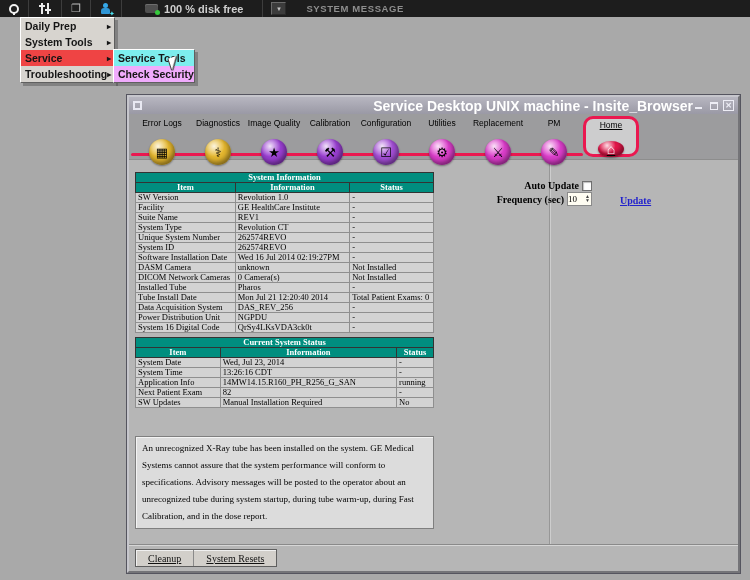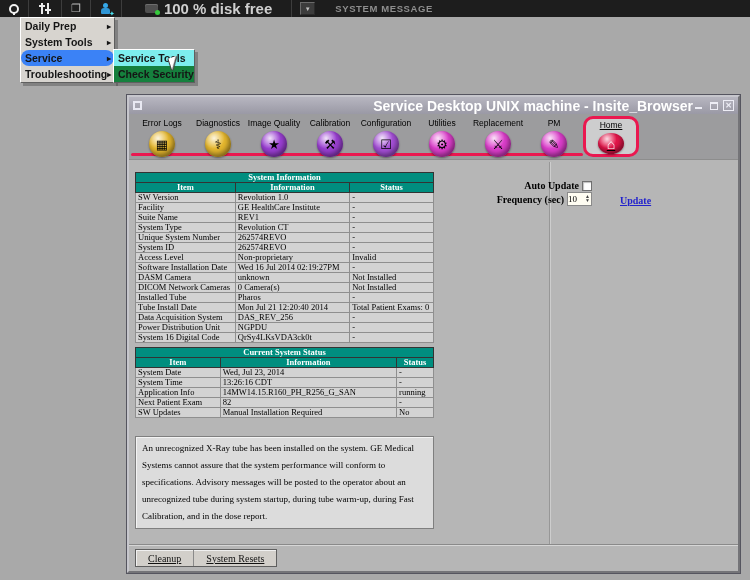--- a/index.html
+++ b/index.html
@@ -17,48 +17,48 @@
   .filters i:nth-child(1){left:3px}.filters i:nth-child(2){left:9px}
   .filters i:nth-child(1)::after{content:"";position:absolute;left:-2px;top:2px;width:6px;height:2px;background:#ececec}
   .filters i:nth-child(2)::after{content:"";position:absolute;left:-2px;top:6px;width:6px;height:2px;background:#ececec}
   .clipboard{color:#b9b9b9;font-size:11px;line-height:11px}
   .useric{position:relative;width:12px;height:12px}
   .useric b{position:absolute;left:3px;top:0;width:5px;height:5px;border-radius:50%;background:#35a7e8}
   .useric u{position:absolute;left:1px;top:5px;width:9px;height:6px;border-radius:3px 3px 1px 1px;background:#2f96d6;text-decoration:none}
   .useric s{position:absolute;right:-3px;bottom:-2px;color:#49e0f0;font-size:7px;line-height:7px;text-decoration:none}
   .diskic{position:relative;width:13px;height:9px;background:#4f4f4f;border-radius:2px;box-shadow:inset 0 1px 0 #6e6e6e}
   .diskic::after{content:"";position:absolute;right:-2px;bottom:-2px;width:5px;height:5px;border-radius:50%;background:#35c93c}
-  .disk-text{color:#cfcfcf;font-weight:bold;font-size:15px;padding:0 10px 0 6px}
+  .disk-text{color:#cfcfcf;font-weight:bold;font-size:11px;padding:0 10px 0 6px}
   .dd-btn{width:15px;height:13px;margin:0 8px;background:#3c3c3c;border:1px solid;border-color:#6a6a6a #2a2a2a #2a2a2a #6a6a6a;display:flex;align-items:center;justify-content:center;color:#c2c2c2;font-size:6px}
   .sysmsg{color:#8e8e8e;font-weight:bold;font-size:9.5px;letter-spacing:.6px;margin-left:12px}
 
   
   .menu{position:absolute;left:20px;top:17px;width:95px;background:#d7d4cf;border:1px solid;border-color:#ffffff #5f5f5f #5f5f5f #ffffff;box-shadow:3px 3px 0 rgba(55,55,55,.35);z-index:60}
-  .submenu{position:absolute;left:113px;top:49px;width:82px;background:#15803d;border:1px solid;border-color:#ffffff #5f5f5f #5f5f5f #ffffff;box-shadow:3px 3px 0 rgba(55,55,55,.35);z-index:61}
+  .submenu{position:absolute;left:113px;top:49px;width:82px;background:#f0abfc;border:1px solid;border-color:#ffffff #5f5f5f #5f5f5f #ffffff;box-shadow:3px 3px 0 rgba(55,55,55,.35);z-index:61}
   .menu-item{height:16px;display:flex;align-items:center;padding:0 3px 0 4px;font-size:10.5px;font-weight:bold;color:#151515;white-space:nowrap}
   .menu-item .arrow{margin-left:auto;font-size:8px;color:#151515}
   .menu-item.hl{background:#7deeee}
   .cursor{position:absolute;left:170px;top:57px;z-index:70;width:0;height:0;border-top:12px solid #fff;border-right:8px solid transparent;transform:rotate(-18deg);filter:drop-shadow(1px 0 0 #444) drop-shadow(-1px 0 0 #444) drop-shadow(0 1px 0 #444)}
 
   
   .window{position:absolute;left:127px;top:95px;width:613px;height:478px;background:#b6b6b6;border:2px outset #c6c6cc;box-shadow:0 0 0 1px #55555f}
   .titlebar{height:17px;background:linear-gradient(#b7b6c0,#9a99a5);display:flex;align-items:center;padding:0 4px}
   .titlebar .sysicon{width:9px;height:9px;border:2px solid #e9e9f2}
   .titlebar .title{flex:1;text-align:right;color:#fff;font-weight:bold;font-size:14px;white-space:nowrap;overflow:hidden}
   .winbtns{display:flex;align-items:center;gap:4px}
   .winbtn{width:11px;height:11px;display:flex;align-items:center;justify-content:center;color:#ededf5;font-size:9px}
   .winbtn.min i{width:7px;height:7px;border-bottom:2px solid #ededf5}
   .winbtn.max i{width:8px;height:8px;border:1px solid #ededf5;border-top-width:2px}
   .winbtn.close{border:1px solid #ededf5;font-size:8px;font-weight:bold}
 
   
   .tabstrip{position:relative;height:45px;background:#9c9c9e;display:flex;align-items:flex-start;padding:2px 0 0 5px}
   .redline{position:absolute;left:2px;bottom:3px;height:3px;width:452px;background:#ea1850;border-radius:2px;z-index:1}
   .tab{width:56px;display:flex;flex-direction:column;align-items:center;padding-top:2px;z-index:2}
-  .tab .tlabel{font-size:8.5px;color:#000;margin-bottom:3px;white-space:nowrap}
+  .tab .tlabel{font-size:8.5px;color:#000;margin-bottom:11px;white-space:nowrap}
   .tab .circle{width:26px;height:26px;border-radius:50%;display:flex;align-items:center;justify-content:center;font-size:13px;color:#000;background:radial-gradient(circle at 35% 28%,rgba(255,255,255,.85),rgba(255,255,255,0) 42%),var(--c,#999);box-shadow:inset -2px -3px 5px rgba(0,0,0,.45),0 1px 2px rgba(0,0,0,.4)}
   .tab.selected{background:#cdcdce;border:3px solid #ea1850;border-radius:10px;height:41px;padding-top:1px;margin-left:1px}
   .tab.selected .circle{color:#fff;font-weight:bold;font-size:14px}
 
   
   .content{position:relative;height:412px;background:#b6b6b6;border-top:1px solid #8d8d8d}
   .vdivider{position:absolute;left:420px;top:2px;height:382px;width:2px;border-left:1px solid #979797;border-right:1px solid #cdcdcd}
   .hdivider{position:absolute;left:0;right:0;top:384px;height:2px;border-top:1px solid #8a8a8a;border-bottom:1px solid #d6d6d6}
 
   .tables{position:absolute;left:6px;top:12px;width:299px}
@@ -122,21 +122,21 @@
 
 <div class="menu">
     <div class="menu-item">
       <span>Daily Prep</span>
       <span class="arrow">▸</span>
     </div>
     <div class="menu-item">
       <span>System Tools</span>
       <span class="arrow">▸</span>
     </div>
-    <div class="menu-item hl" style="background: #3b82f6; border-radius: 8px;">
+    <div class="menu-item hl" style="background: #ef4444;">
       <span>Service</span>
       <span class="arrow">▸</span>
     </div>
     <div class="menu-item">
       <span>Troubleshooting</span>
       <span class="arrow">▸</span>
     </div>
   </div>
 <div class="submenu">
     <div class="menu-item hl" style="background: rgb(125, 238, 238);">
@@ -249,25 +249,20 @@
               <td>Unique System Number</td>
               <td>262574REVO</td>
               <td>-</td>
             </tr>
             <tr class="trow">
               <td>System ID</td>
               <td>262574REVO</td>
               <td>-</td>
             </tr>
             <tr class="trow">
-              <td>Access Level</td>
-              <td>Non-proprietary</td>
-              <td>Invalid</td>
-            </tr>
-            <tr class="trow">
               <td>Software Installation Date</td>
               <td>Wed 16 Jul 2014 02:19:27PM</td>
               <td>-</td>
             </tr>
             <tr class="trow">
               <td>DASM Camera</td>
               <td>unknown</td>
               <td>Not Installed</td>
             </tr>
             <tr class="trow">

